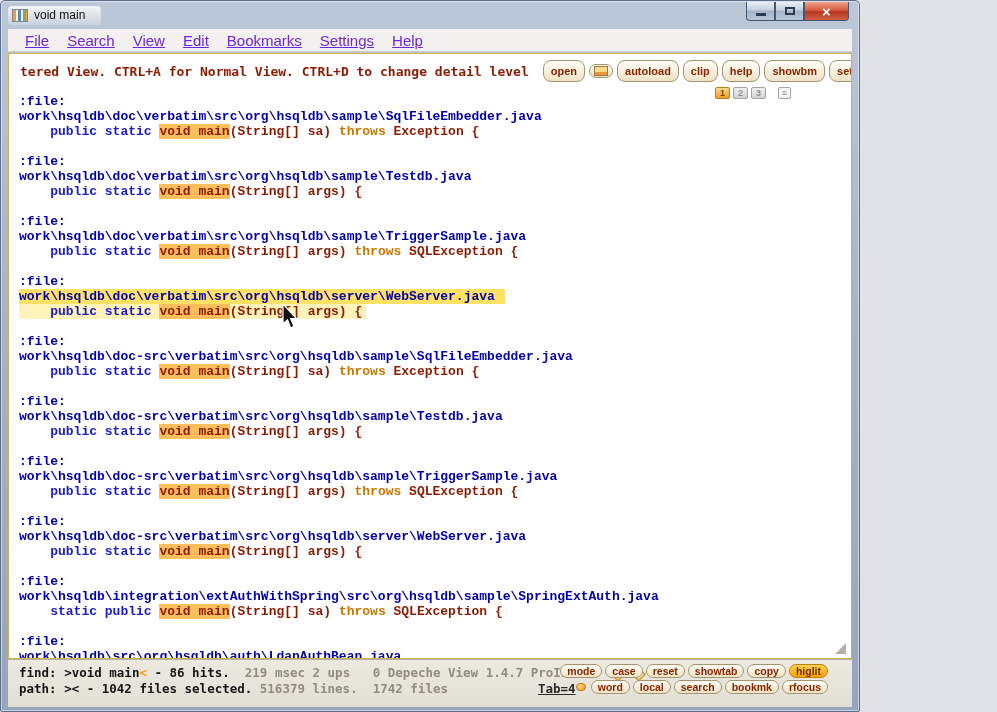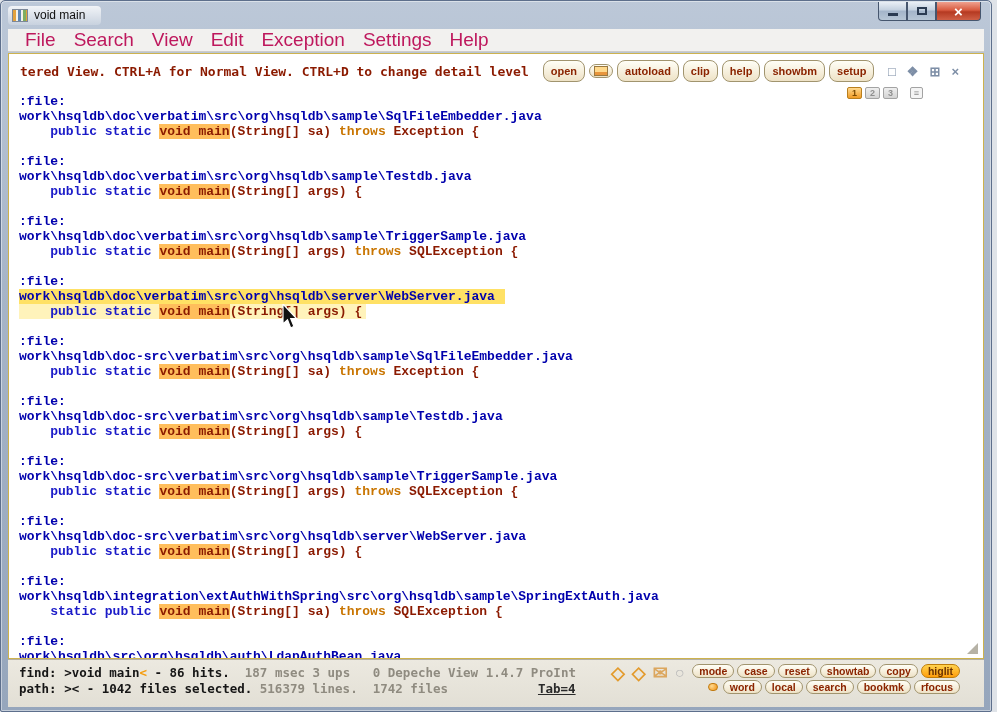--- a/index.html
+++ b/index.html
@@ -1,20 +1,20 @@
 <!DOCTYPE html>
 <html style="--path-blue: #0000ad; --keyword-blue: #1a1ac8; --code-maroon: #8b1a00; --throws-orange: #c97500; --hit-bg: #ffbe5c; --selected-path-bg: #ffe165; --selected-line-bg: #fff3bb; --accent-orange: #f59d0e;"><head>
 <meta charset="utf-8">
 <title>void main</title>
 <style>
   * { margin:0; padding:0; box-sizing:border-box; }
   html,body { width:997px; height:712px; overflow:hidden; background:#dfe3e8;
               font-family:"Liberation Sans", sans-serif; }
 
-  .window { position:absolute; left:0; top:0; width:992px; height:712px;
+  .window { position:absolute; left:0; top:0; width:860px; height:712px;
     background:linear-gradient(180deg,#bcc8d8 0%,#a7b5c8 40%,#96a6bc 100%);
     border:1px solid #5d6f8c; border-radius:5px 5px 2px 2px;
     box-shadow:inset 0 0 0 1px rgba(255,255,255,.45); overflow:hidden; }
 
   
   .titlebar { position:absolute; top:1px; left:1px; right:1px; height:27px;
     display:flex; align-items:center; padding:0 6px; }
   .title-group { display:flex; align-items:center; gap:6px; padding:2px 16px 3px 4px;
     background:linear-gradient(180deg,rgba(255,255,255,.8),rgba(255,255,255,.2));
     border-radius:4px; }
@@ -31,21 +31,21 @@
     background:linear-gradient(180deg,#f0a violet,#d85b40 45%,#b53a22 55%,#d1654c 100%);
     background:linear-gradient(180deg,#efa18f 0%,#d85b40 45%,#b53a22 55%,#cf5f46 100%); }
   .glyph-min { width:10px; height:3px; background:#2b3b52; margin-top:7px; display:inline-block; }
   .glyph-max { width:10px; height:8px; border:2px solid #2b3b52; display:inline-block; }
   .glyph-close { color:#fff; font-size:15px; font-weight:bold; line-height:1; }
 
   
   .menubar { position:absolute; top:28px; left:7px; right:7px; height:23px;
     background:#f2f1ef; border-bottom:1px solid #cfcdc8; display:flex;
     align-items:center; padding-left:8px; }
-  .menu-item { font-size:19px; color:#be185d; padding:3px 9px; cursor:default; }
+  .menu-item { font-size:15px; color:#6d28d9; padding:3px 9px; cursor:default;text-decoration:underline; }
 
   
   .main { position:absolute; top:52px; left:7px; right:7px; bottom:52px;
     background:#fff; border:1px solid #cdb24d; overflow:hidden; }
 
   .toolbar { display:flex; align-items:center; padding:6px 10px 0 11px; }
   .tb-hint { font:bold 13px "DejaVu Sans Mono", monospace; white-space:pre;
     color:var(--code-maroon,#8b1a00); flex:0 0 auto; }
   .tb-buttons { display:flex; gap:4px; margin-left:14px; align-items:center; }
   .tb-btn { font:bold 11px "Liberation Sans", sans-serif; color:#8b2400;
@@ -134,21 +134,21 @@
         <span class="glyph-close">×</span>
       </div>
     </div>
   </div>
 
   <div class="menubar">
       <span class="menu-item">File</span>
       <span class="menu-item">Search</span>
       <span class="menu-item">View</span>
       <span class="menu-item">Edit</span>
-      <span class="menu-item">Exception</span>
+      <span class="menu-item">Bookmarks</span>
       <span class="menu-item">Settings</span>
       <span class="menu-item">Help</span>
     </div>
 
   <div class="main">
     <div class="toolbar">
       <span class="tb-hint">tered View. CTRL+A for Normal View. CTRL+D to change detail level</span>
       <span class="tb-buttons">
           <button class="tb-btn">open</button>
           <button class="tb-btn tb-iconbtn"><span class="mini-img"></span></button>
@@ -169,21 +169,21 @@
         <span class="badge badge-active">1</span>
         <span class="badge">2</span>
         <span class="badge">3</span>
         <span class="note-ico">≡</span>
       </div>
     <div class="results"><div class="result"><div class="file-label">:file:</div><div class="file-path"><span class="fp-text">work\hsqldb\doc\verbatim\src\org\hsqldb\sample\SqlFileEmbedder.java</span></div><div class="code-line"><span class="cl-inner"><span class="seg seg-kw">    public static </span><span class="seg seg-hit">void main</span><span class="seg seg-plain">(String[] sa) </span><span class="seg seg-thr">throws</span><span class="seg seg-plain"> Exception {</span></span></div></div><div class="result"><div class="file-label">:file:</div><div class="file-path"><span class="fp-text">work\hsqldb\doc\verbatim\src\org\hsqldb\sample\Testdb.java</span></div><div class="code-line"><span class="cl-inner"><span class="seg seg-kw">    public static </span><span class="seg seg-hit">void main</span><span class="seg seg-plain">(String[] args) {</span></span></div></div><div class="result"><div class="file-label">:file:</div><div class="file-path"><span class="fp-text">work\hsqldb\doc\verbatim\src\org\hsqldb\sample\TriggerSample.java</span></div><div class="code-line"><span class="cl-inner"><span class="seg seg-kw">    public static </span><span class="seg seg-hit">void main</span><span class="seg seg-plain">(String[] args) </span><span class="seg seg-thr">throws</span><span class="seg seg-plain"> SQLException {</span></span></div></div><div class="result selected"><div class="file-label">:file:</div><div class="file-path"><span class="fp-text">work\hsqldb\doc\verbatim\src\org\hsqldb\server\WebServer.java</span></div><div class="code-line"><span class="cl-inner"><span class="seg seg-kw">    public static </span><span class="seg seg-hit">void main</span><span class="seg seg-plain">(String[] args) {</span></span></div></div><div class="result"><div class="file-label">:file:</div><div class="file-path"><span class="fp-text">work\hsqldb\doc-src\verbatim\src\org\hsqldb\sample\SqlFileEmbedder.java</span></div><div class="code-line"><span class="cl-inner"><span class="seg seg-kw">    public static </span><span class="seg seg-hit">void main</span><span class="seg seg-plain">(String[] sa) </span><span class="seg seg-thr">throws</span><span class="seg seg-plain"> Exception {</span></span></div></div><div class="result"><div class="file-label">:file:</div><div class="file-path"><span class="fp-text">work\hsqldb\doc-src\verbatim\src\org\hsqldb\sample\Testdb.java</span></div><div class="code-line"><span class="cl-inner"><span class="seg seg-kw">    public static </span><span class="seg seg-hit">void main</span><span class="seg seg-plain">(String[] args) {</span></span></div></div><div class="result"><div class="file-label">:file:</div><div class="file-path"><span class="fp-text">work\hsqldb\doc-src\verbatim\src\org\hsqldb\sample\TriggerSample.java</span></div><div class="code-line"><span class="cl-inner"><span class="seg seg-kw">    public static </span><span class="seg seg-hit">void main</span><span class="seg seg-plain">(String[] args) </span><span class="seg seg-thr">throws</span><span class="seg seg-plain"> SQLException {</span></span></div></div><div class="result"><div class="file-label">:file:</div><div class="file-path"><span class="fp-text">work\hsqldb\doc-src\verbatim\src\org\hsqldb\server\WebServer.java</span></div><div class="code-line"><span class="cl-inner"><span class="seg seg-kw">    public static </span><span class="seg seg-hit">void main</span><span class="seg seg-plain">(String[] args) {</span></span></div></div><div class="result"><div class="file-label">:file:</div><div class="file-path"><span class="fp-text">work\hsqldb\integration\extAuthWithSpring\src\org\hsqldb\sample\SpringExtAuth.java</span></div><div class="code-line"><span class="cl-inner"><span class="seg seg-kw">    static public </span><span class="seg seg-hit">void main</span><span class="seg seg-plain">(String[] sa) </span><span class="seg seg-thr">throws</span><span class="seg seg-plain"> SQLException {</span></span></div></div><div class="result"><div class="file-label">:file:</div><div class="file-path"><span class="fp-text">work\hsqldb\src\org\hsqldb\auth\LdapAuthBean.java</span></div></div></div>
     <div class="grip"></div>
   </div>
 
   <div class="status">
-    <div class="status-line find-line"><span class="st-strong">find: &gt;void main</span><span class="st-accent">&lt;</span><span class="st-strong"> - 86 hits.</span><span class="st-dim">  187 msec 3 ups</span><span class="st-dim">   0 Depeche View 1.4.7 ProInt</span></div>
+    <div class="status-line find-line"><span class="st-strong">find: &gt;void main</span><span class="st-accent">&lt;</span><span class="st-strong"> - 86 hits.</span><span class="st-dim">  219 msec 2 ups</span><span class="st-dim">   0 Depeche View 1.4.7 ProInt</span></div>
     <div class="status-line path-line"><span class="st-strong">path: &gt;&lt; - 1042 files selected.</span><span class="st-dim"> 516379 lines.  1742 files</span><span class="st-tab">Tab=4</span></div>
     <div class="status-icons">
         <span class="sb-ico prev-diamond-icon">◇</span>
         <span class="sb-ico next-diamond-icon">◇</span>
         <span class="sb-ico mail-icon">✉</span>
         <span class="sb-ico record-icon">○</span>
       </div>
     <div class="sb-row sb-row1">
         <button class="sb-btn">mode</button>
         <button class="sb-btn">case</button>

